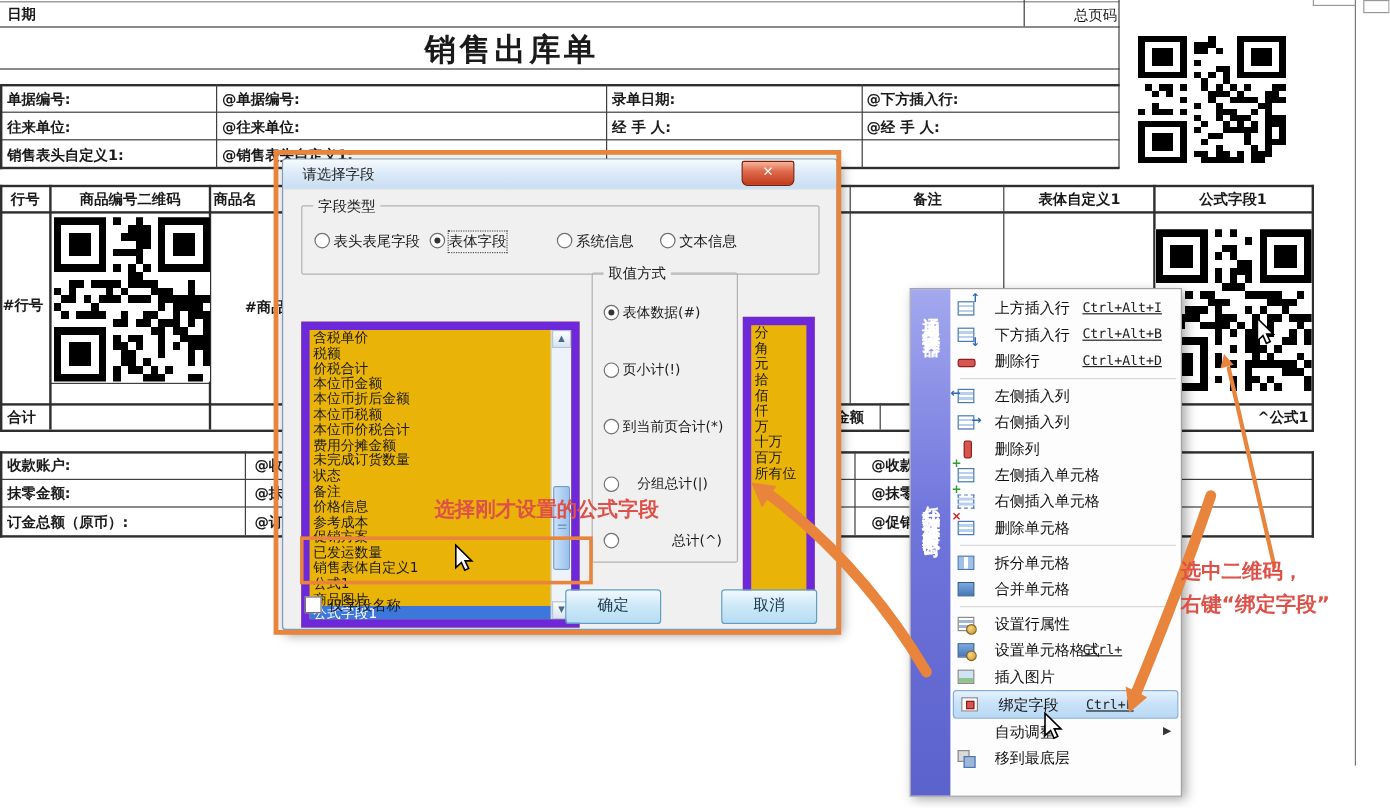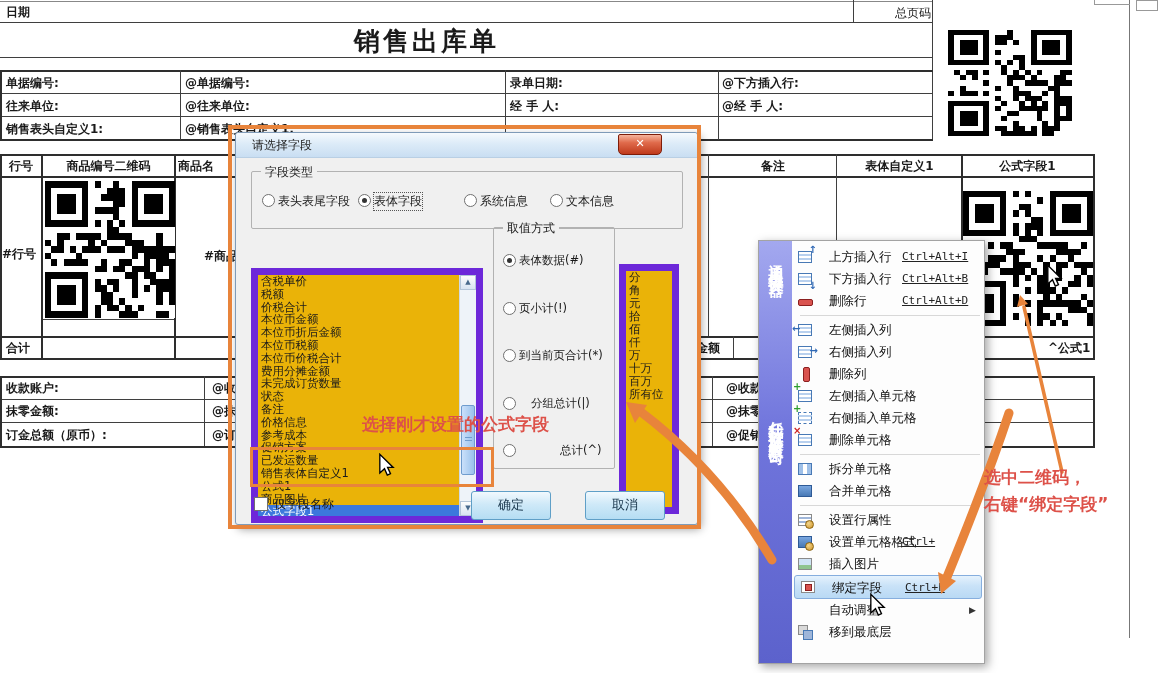--- a/index.html
+++ b/index.html
@@ -912,21 +912,21 @@
       <div class="dg-item">仟</div>
       <div class="dg-item">万</div>
       <div class="dg-item">十万</div>
       <div class="dg-item">百万</div>
       <div class="dg-item">所有位</div>
     </div>
 
   <span class="chk" style="left:18px;top:364px"></span>
   <span class="rlab" style="left:38px;top:363px">仅字段名称</span>
   <div class="wbtn" style="left:235px;top:358px">确定</div>
-  <div class="wbtn" style="left:349px;top:358px">取消</div>
+  <div class="wbtn" style="left:365px;top:358px">取消</div>
 </div>
 
 <div class="ann" style="left:228px;top:125px;width:465px;height:396px;border-width:4px"></div>
 <div class="ann" style="left:250px;top:447px;width:238px;height:34px"></div>
 
 <div class="menu">
   <div class="banner">
     <span class="bnr" style="top:12px">通用报表设计器</span>
     <span class="bnr" style="top:168px">任我行软件股份有限公司</span>
   </div>

